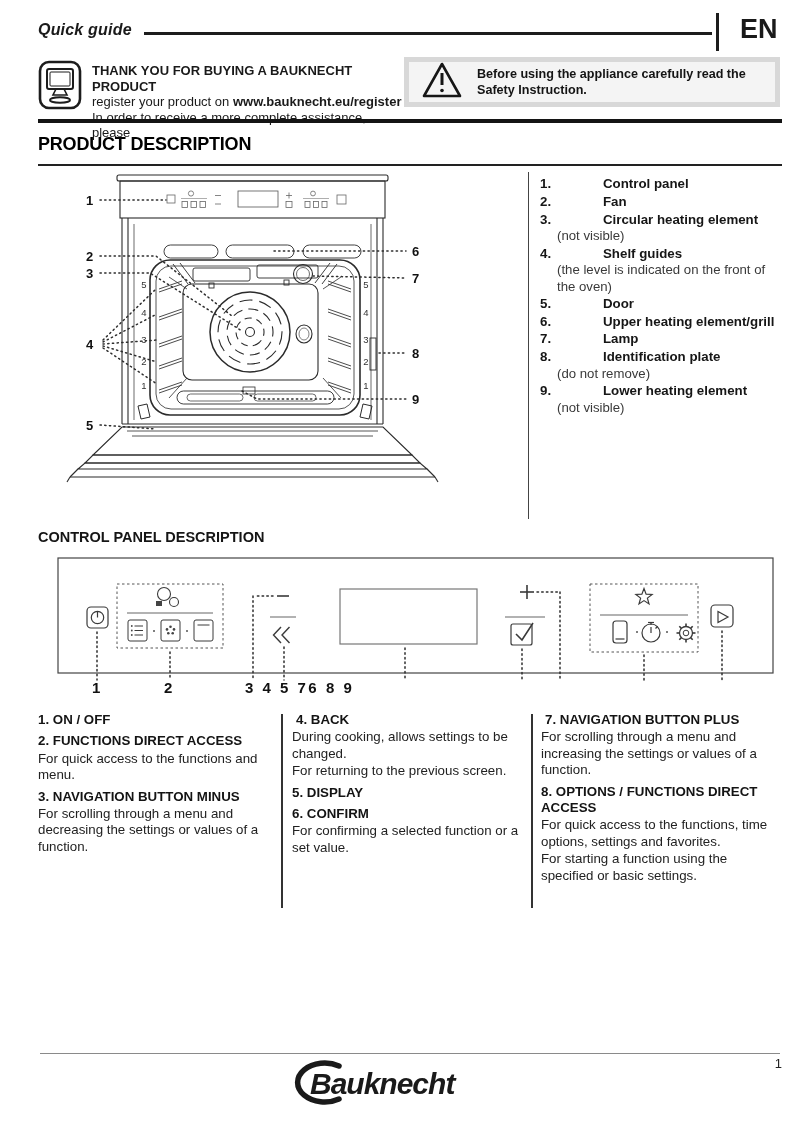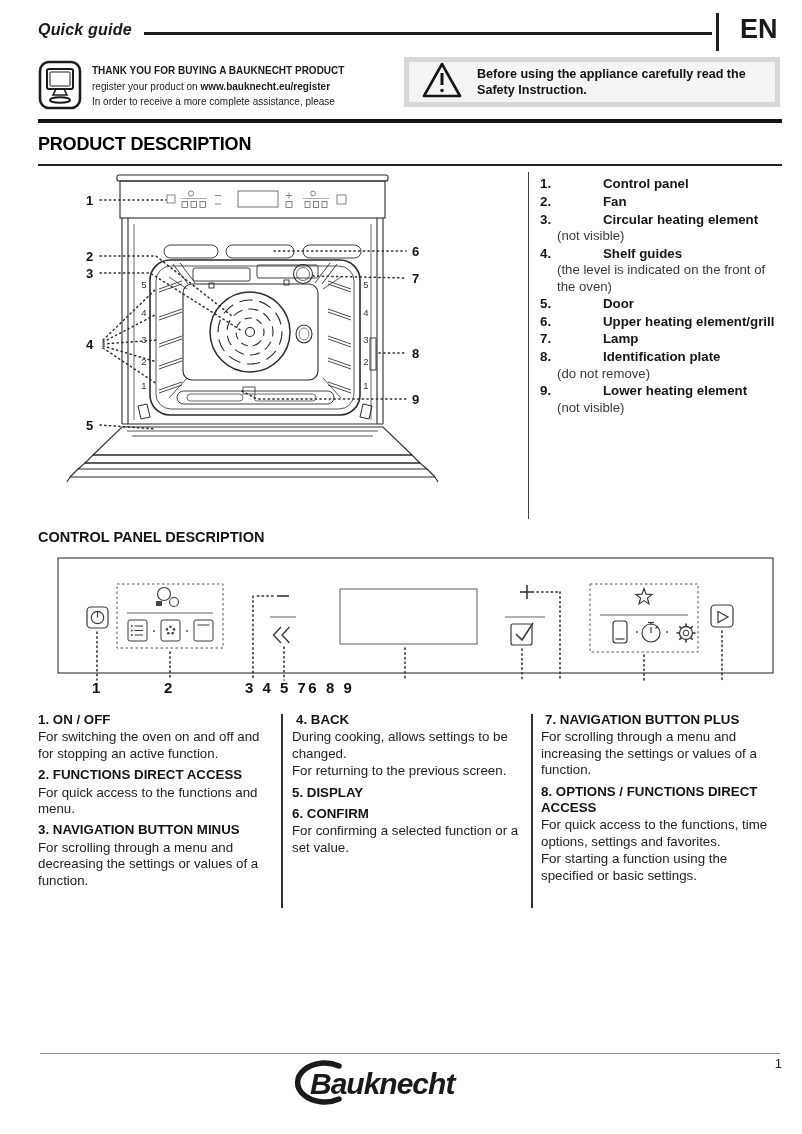--- a/index.html
+++ b/index.html
@@ -8,21 +8,21 @@
   .abs{position:absolute;}
 
   
   .qg{left:38px;top:21px;font-size:16px;font-weight:bold;font-style:italic;letter-spacing:.2px;}
   .qg-line{left:144px;top:32px;width:568px;height:2.5px;background:#1d1d1d;}
   .en-bar{left:716px;top:13px;width:2.5px;height:38px;background:#1d1d1d;}
   .en{left:740px;top:14px;font-size:27px;font-weight:bold;}
 
   
   .reg-icon{left:38px;top:60px;}
-  .reg-text{left:92px;top:63px;width:310px;font-size:10px;line-height:15.6px;}
+  .reg-text{left:92px;top:63px;width:310px;font-size:13px;line-height:15.6px;}
   .reg-text .b{font-weight:bold;}
 
   
   .warn{left:404px;top:57px;width:376px;height:50px;background:#d8d8d8;}
   .warn-inner{position:absolute;left:5px;top:5px;right:5px;bottom:5px;background:#f4f4f4;
               display:flex;align-items:center;}
   .warn-tri{margin-left:12px;flex:none;}
   .warn-txt{margin-left:14px;width:300px;font-size:12.6px;font-weight:bold;line-height:16px;color:#141414;}
 
   .rule-thick{left:38px;top:119px;width:744px;height:3.5px;background:#141414;}
@@ -426,21 +426,20 @@
     </g>
     <g class="cp-num">
       <text x="62" y="137">1</text>
       <text x="134" y="137">2</text>
       <text x="215" y="137" letter-spacing="2.5">3 4 5 76 8 9</text>
     </g>
   </svg>
 
   <div class="abs col col1">
     <h3>1. ON / OFF</h3>
-    <p>For switching the oven on and off and for stopping an active function.</p>
     <h3>2. FUNCTIONS DIRECT ACCESS</h3>
     <p>For quick access to the functions and menu.</p>
     <h3>3. NAVIGATION BUTTON MINUS</h3>
     <p>For scrolling through a menu and decreasing the settings or values of a function.</p>
   </div>
   <div class="abs cdiv cdiv1"></div>
   <div class="abs col col2">
     <h3 class="ind">4. BACK</h3>
     <p>During cooking, allows settings to be changed.</p>
     <p>For returning to the previous screen.</p>

